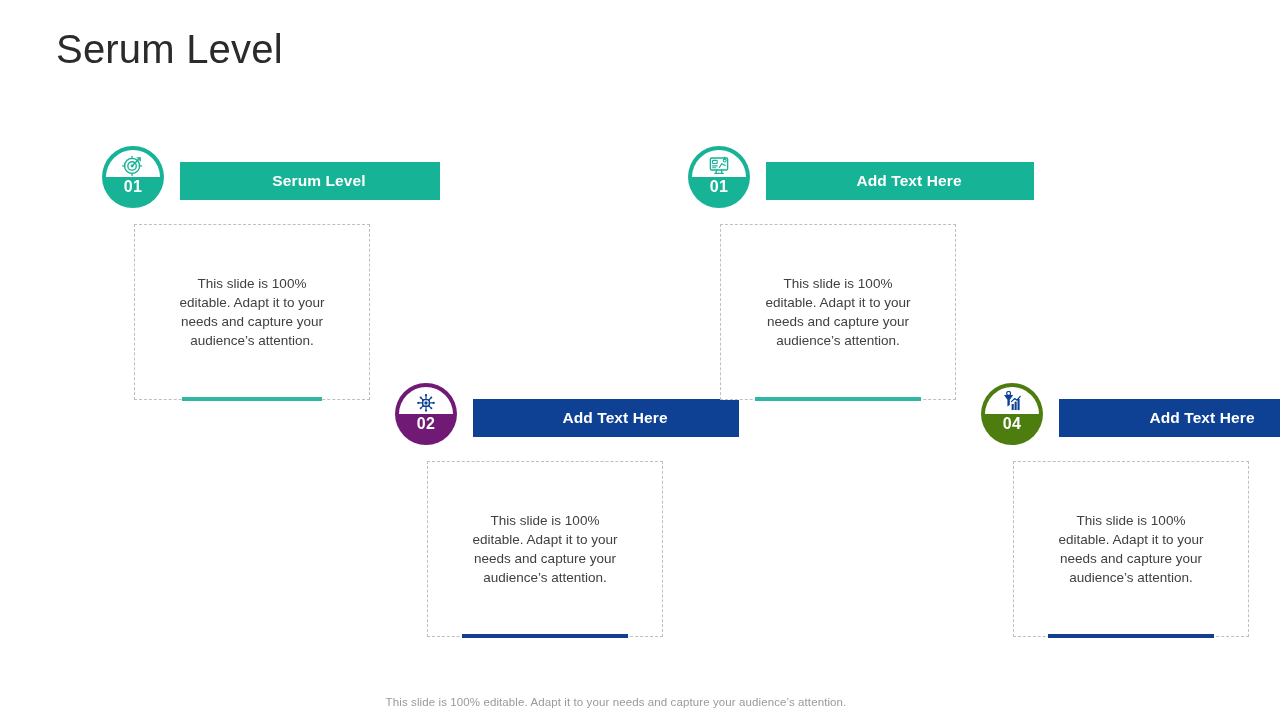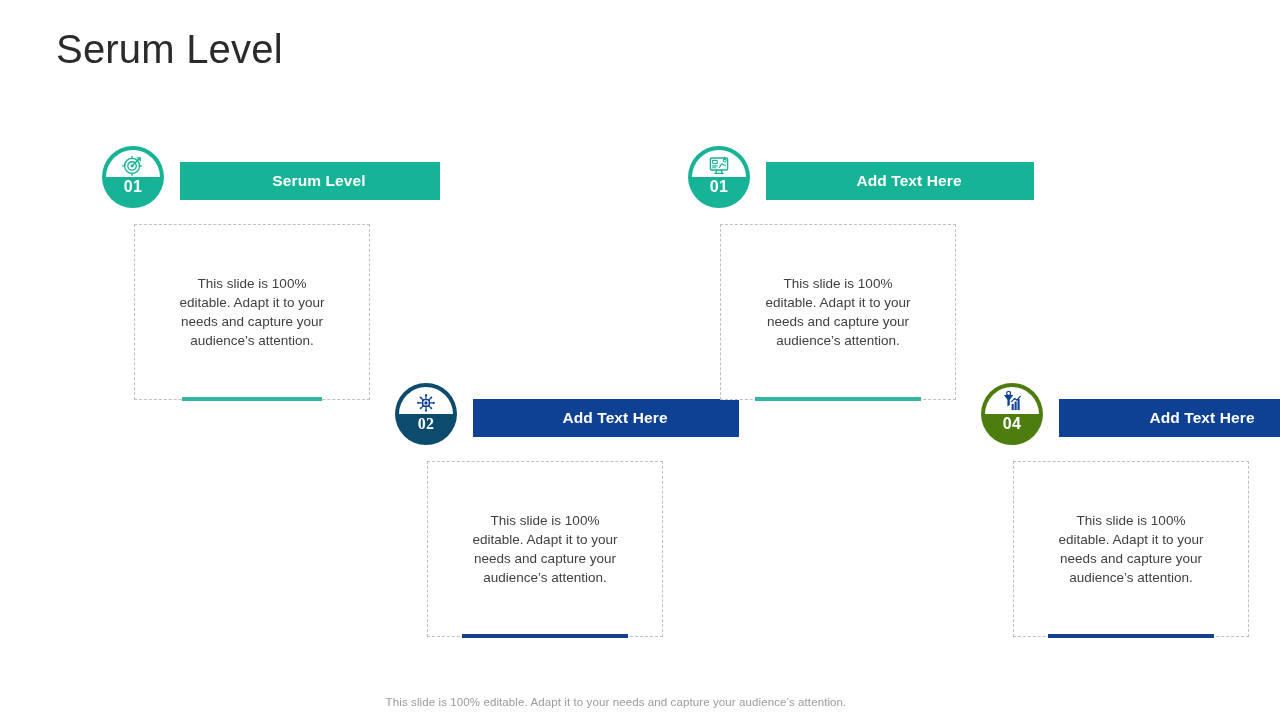--- a/index.html
+++ b/index.html
@@ -129,21 +129,21 @@
       <div class="body-text">This slide is 100% editable. Adapt it to your needs and capture your audience’s attention.</div>
       <div class="accent" style="background: rgb(49, 182, 164);"></div>
     </div>
   </div>
 
   <div class="card" id="card-2">
     <div class="card-head">
       <div class="head-bar" style="background: rgb(14, 65, 148);">
         <span class="head-bar-label">Add Text Here</span>
       </div>
-      <div class="badge" style="background: #0c4a6e; font-family: Liberation Serif, serif;">
+      <div class="badge" style="background: #701a75;">
         <div class="badge-dome">
           <span>
             <svg width="22" height="22" viewBox="0 0 24 24" fill="none">
               <rect x="8.4" y="9.4" width="7.2" height="7.2" rx="1.2" stroke="#0e4194" stroke-width="1.5"></rect>
               <rect x="10.4" y="11.4" width="3.2" height="3.2" rx="0.6" fill="#0e4194"></rect>
               <path d="M12 9.4 V5.6 M12 16.6 V20.4 M8.4 13 H4.6 M15.6 13 H19.4
                        M9.5 10.5 L6.9 7.9 M14.5 10.5 L17.1 7.9
                        M9.5 15.5 L6.9 18.1 M14.5 15.5 L17.1 18.1" stroke="#0e4194" stroke-width="1.3" stroke-linecap="round"></path>
               <circle cx="12" cy="4.6" r="1.25" fill="#0e4194"></circle>
               <circle cx="12" cy="21.4" r="1.25" fill="#0e4194"></circle>

